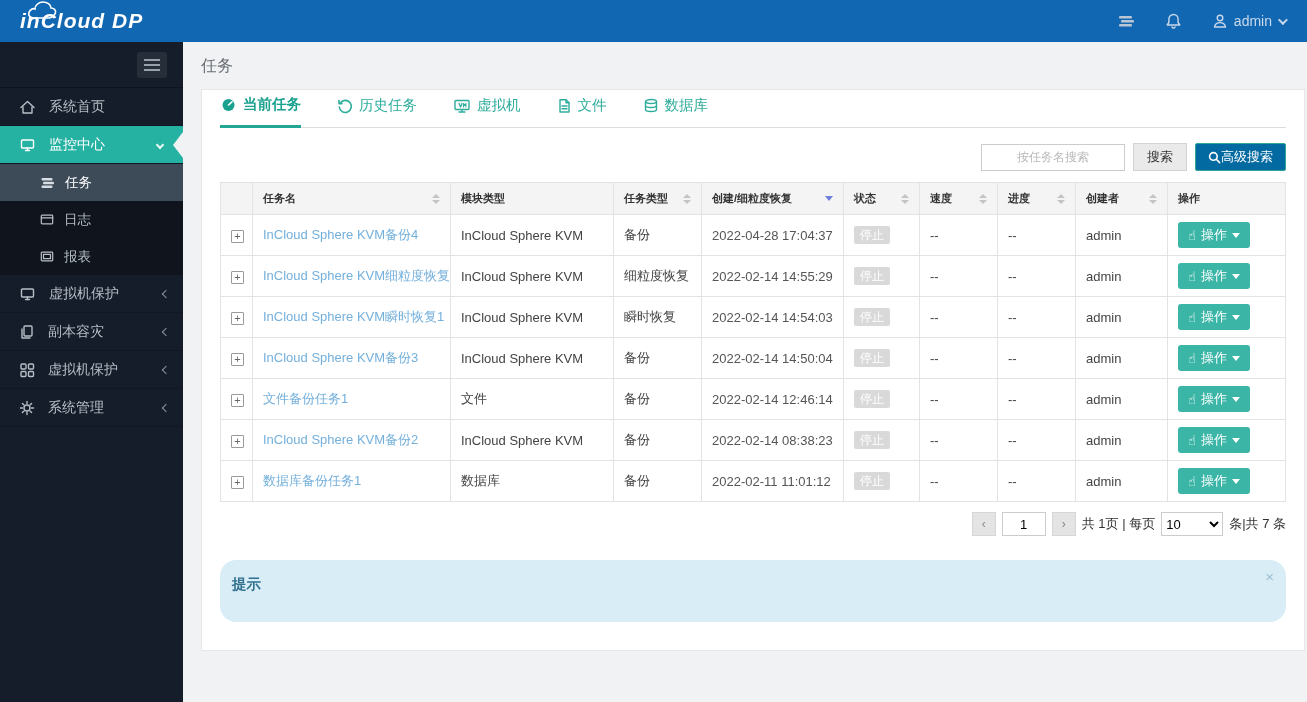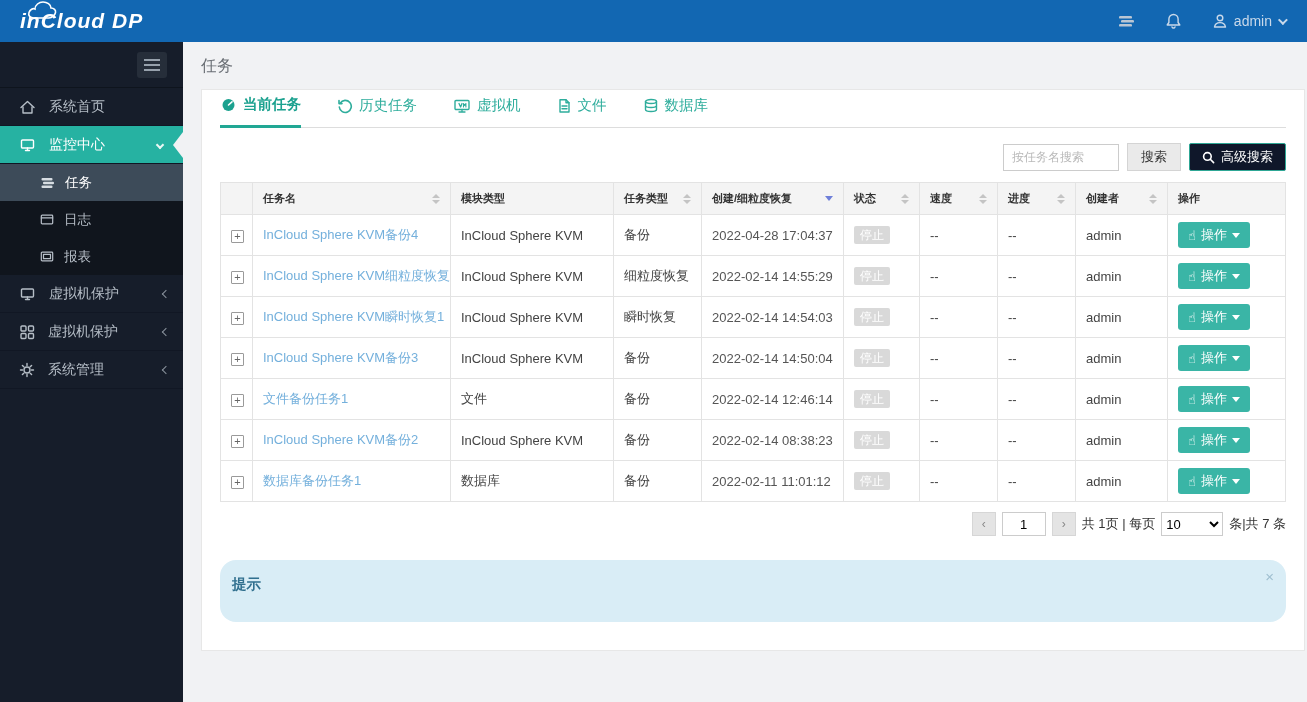--- a/index.html
+++ b/index.html
@@ -39,24 +39,24 @@
   .page-title { font-size:16px; color:#6a6f75; padding:4px 0 12px 0; }
   .card { background:#fff; border:1px solid #e7e7e7; padding:0 18px 28px 18px; }
 
   
   .tabs { display:flex; gap:36px; border-bottom:1px solid #ddd; padding-top:5px; }
   .tab { display:flex; align-items:center; gap:6px; color:#2ead9c; font-size:14.5px; padding-bottom:11px; cursor:pointer; }
   .tab.active { color:#1ba18f; font-weight:bold; border-bottom:3px solid #21a794; margin-bottom:-1px; }
 
   
   .toolbar { display:flex; justify-content:flex-end; align-items:center; gap:8px; margin:15px 0 11px 0; }
-  .search-input { width:116px; height:27px; border:1px solid #ccc; padding:0 8px; font-size:12px; color:#333; font-family:inherit; }
+  .search-input { width:144px; height:27px; border:1px solid #ccc; padding:0 8px; font-size:12px; color:#333; font-family:inherit;text-align:center; }
   .search-input::placeholder { color:#b9b9b9; }
   .btn-plain { height:28px; padding:0 13px; background:#eaeaea; border:1px solid #d4d4d4; font-size:13px; color:#333; cursor:pointer; font-family:inherit; }
-  .btn-teal { height:28px; padding:0 12px; background:#0f172a; border:1px solid #2ea795; color:#fff; font-size:13px; cursor:pointer; display:inline-flex; align-items:center; gap:6px; font-family:inherit; border-radius:2px; }
+  .btn-teal { height:28px; padding:0 12px; background:#0369a1; border:1px solid #2ea795; color:#fff; font-size:13px; cursor:pointer; display:inline-flex; align-items:center; font-family:inherit; border-radius:2px; }
 
   
   table { width:100%; border-collapse:collapse; table-layout:fixed; }
   th, td { border:1px solid #e3e3e3; font-size:13px; padding:7px 10px; text-align:left; overflow:hidden; white-space:nowrap; }
   thead th { background:#f4f4f4; color:#333; font-size:11px; font-weight:bold; padding:8px 10px; }
   .th-inner { display:flex; align-items:center; justify-content:space-between; }
   .sort { display:inline-flex; flex-direction:column; gap:2px; margin-left:4px; }
   .sort b { width:0; height:0; border-left:4px solid transparent; border-right:4px solid transparent; display:block; }
   .sort .up { border-bottom:4px solid #c4c4c4; }
   .sort .down { border-top:4px solid #c4c4c4; }
@@ -174,20 +174,28 @@
 
     <div class="side-item">
       <svg class="ic" width="17" height="16" viewBox="0 0 17 16">
         <rect x="2.5" y="3" width="12" height="8" rx="1"></rect>
           <path d="M6.5 13.5h4M8.5 11v2.5"></path>
       </svg>
       <span class="lbl">虚拟机保护</span>
       <i class="chev-left"></i>
     </div>
 
+    <div class="side-item">
+      <svg class="ic" width="16" height="16" viewBox="0 0 16 16">
+        <rect x="5" y="2" width="8" height="10" rx="1"></rect>
+          <path d="M3 5v9h8"></path>
+      </svg>
+      <span class="lbl">副本容灾</span>
+      <i class="chev-left"></i>
+    </div>
 
     <div class="side-item">
       <svg class="ic" width="16" height="16" viewBox="0 0 16 16">
         <rect x="2" y="2" width="5" height="5" rx="1"></rect>
           <rect x="9.5" y="2" width="5" height="5" rx="1"></rect>
         <rect x="2" y="9.5" width="5" height="5" rx="1"></rect>
           <rect x="9.5" y="9.5" width="5" height="5" rx="1"></rect>
       </svg>
       <span class="lbl">虚拟机保护</span>
       <i class="chev-left"></i>

